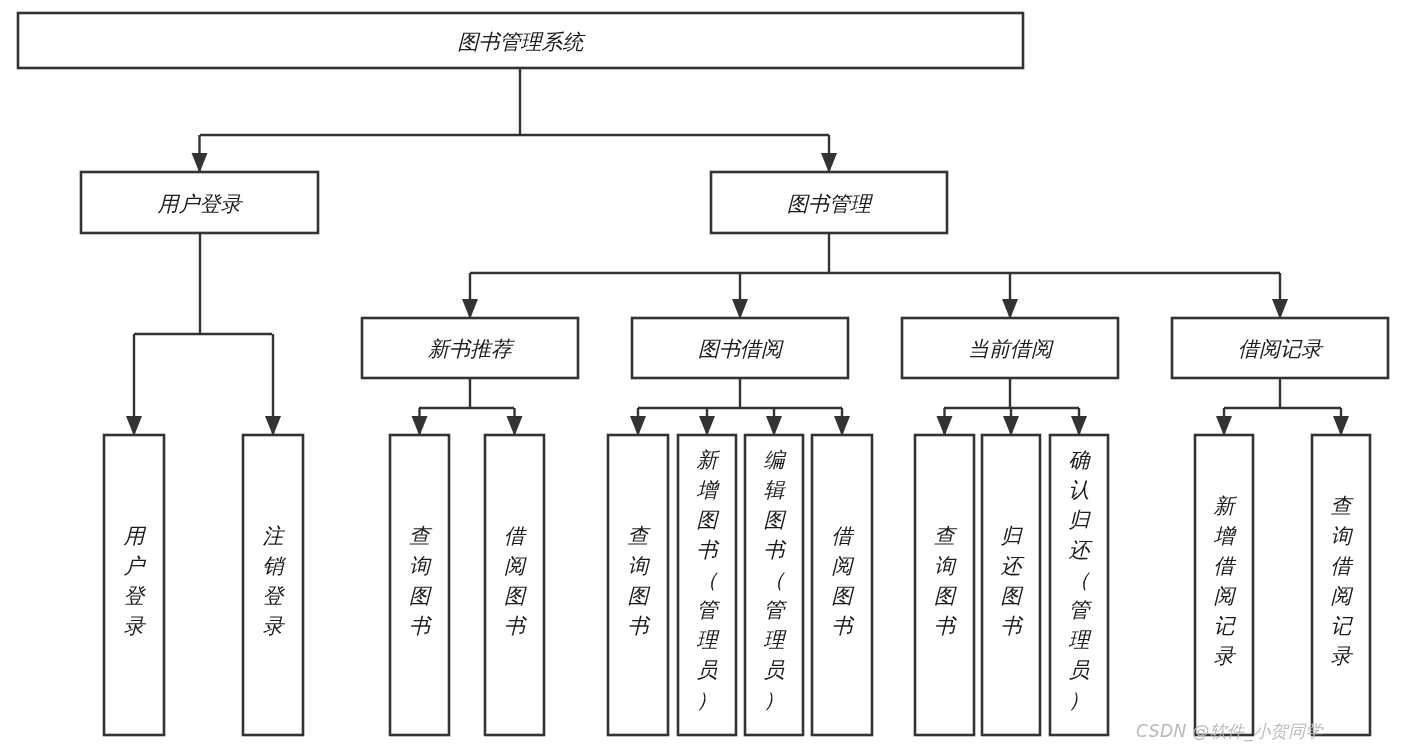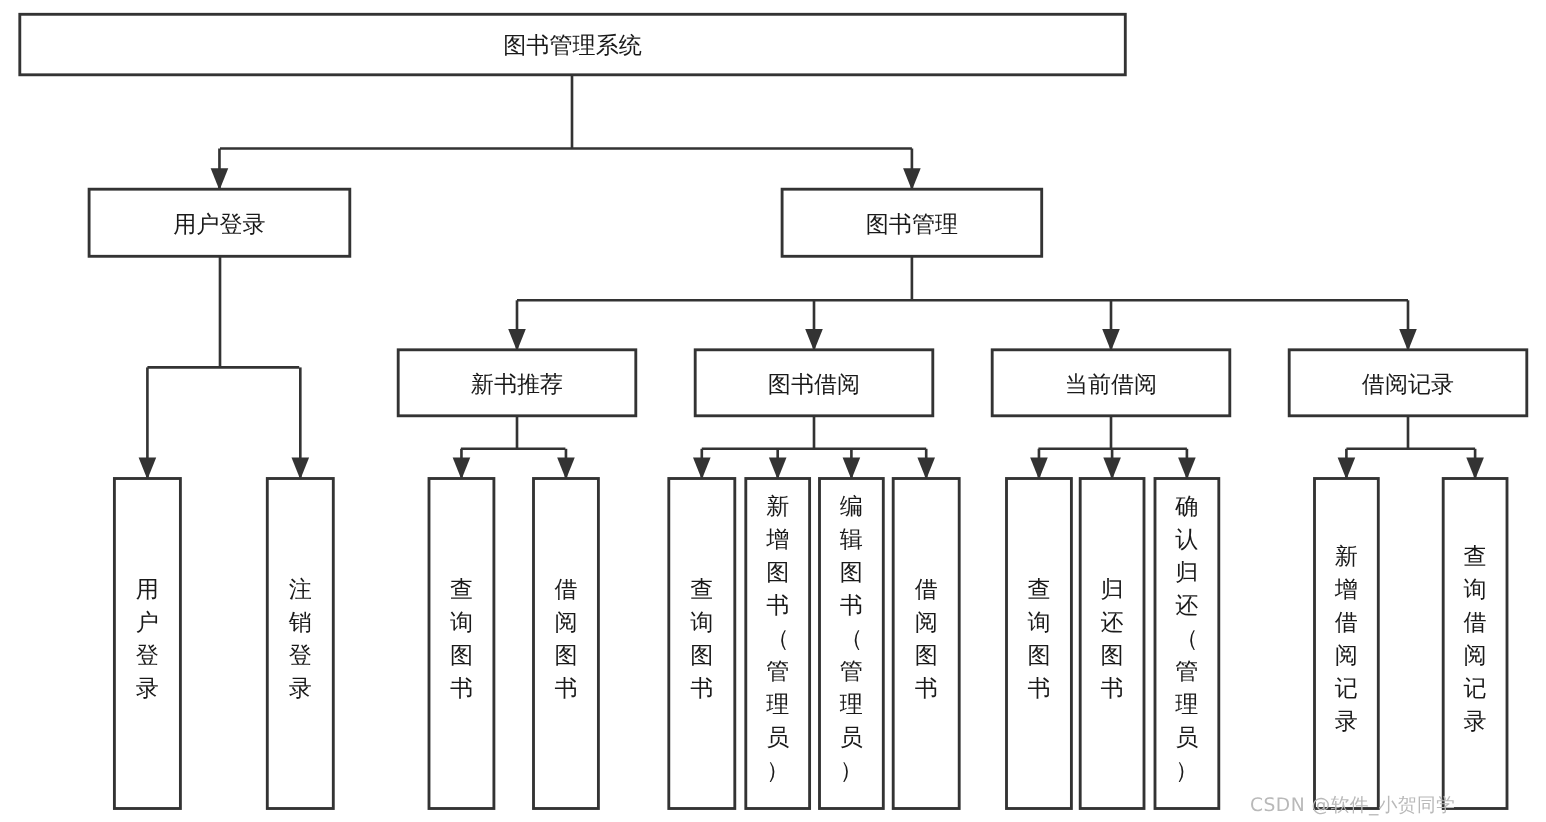--- a/index.html
+++ b/index.html
@@ -10,20 +10,21 @@
   body {
     width: 1405px;
     height: 747px;
     font-family: "DejaVu Sans", "Liberation Sans", sans-serif;
     overflow: hidden;
   }
   #diagram-root {
     position: relative;
     width: 1331px;
     height: 747px;
+    font-style: italic;
   }
   svg.canvas {
     position: absolute;
     left: 0;
     top: 0;
     width: 1405px;
     height: 747px;
   }
   .node-box {
     fill: #ffffff;

